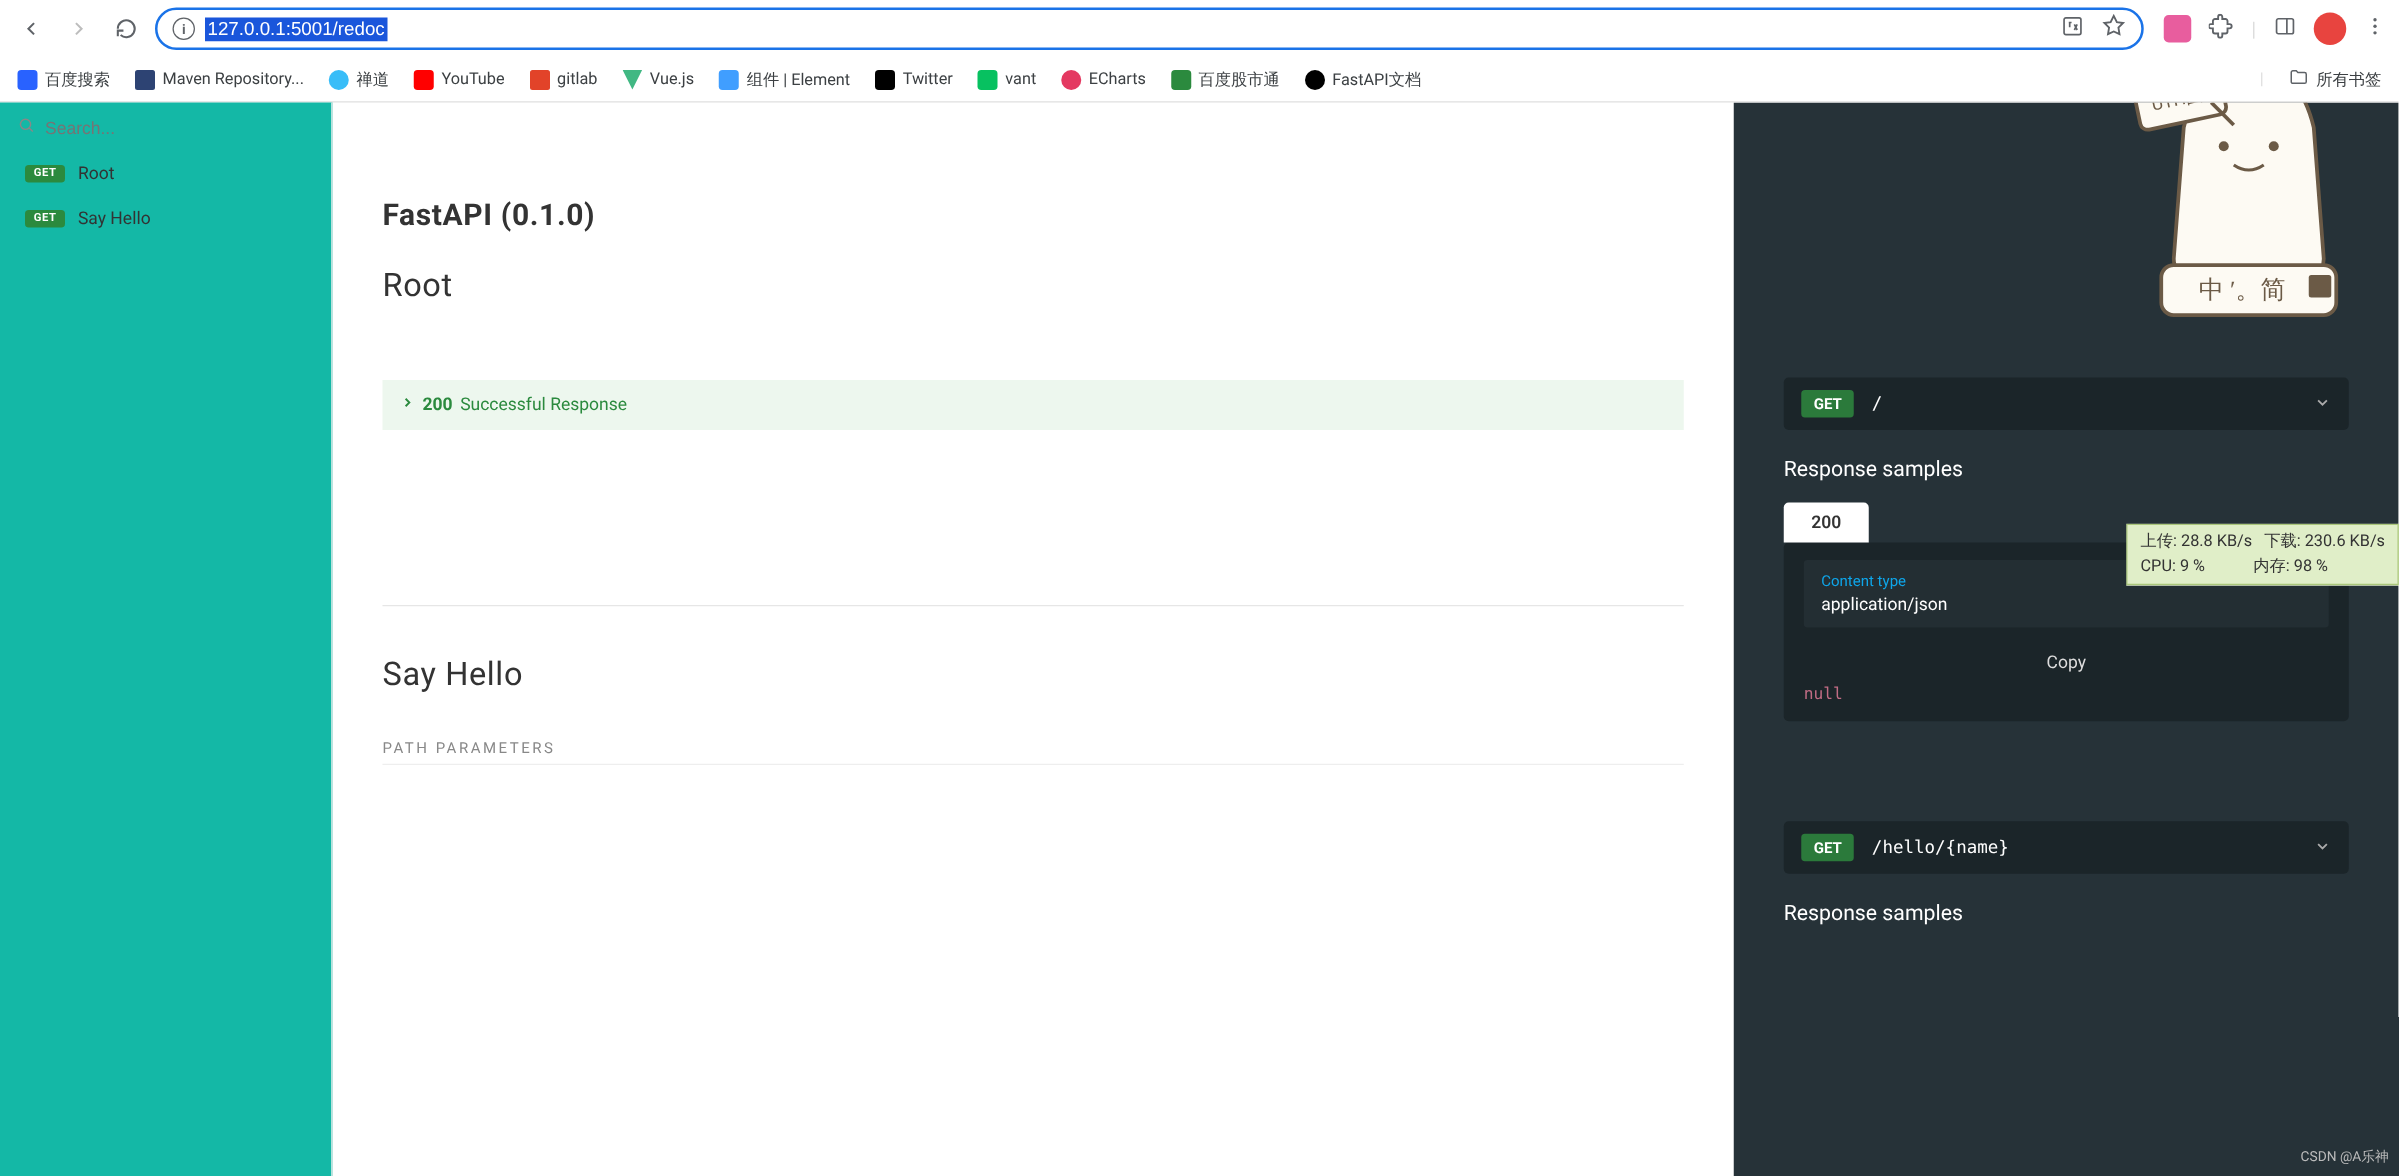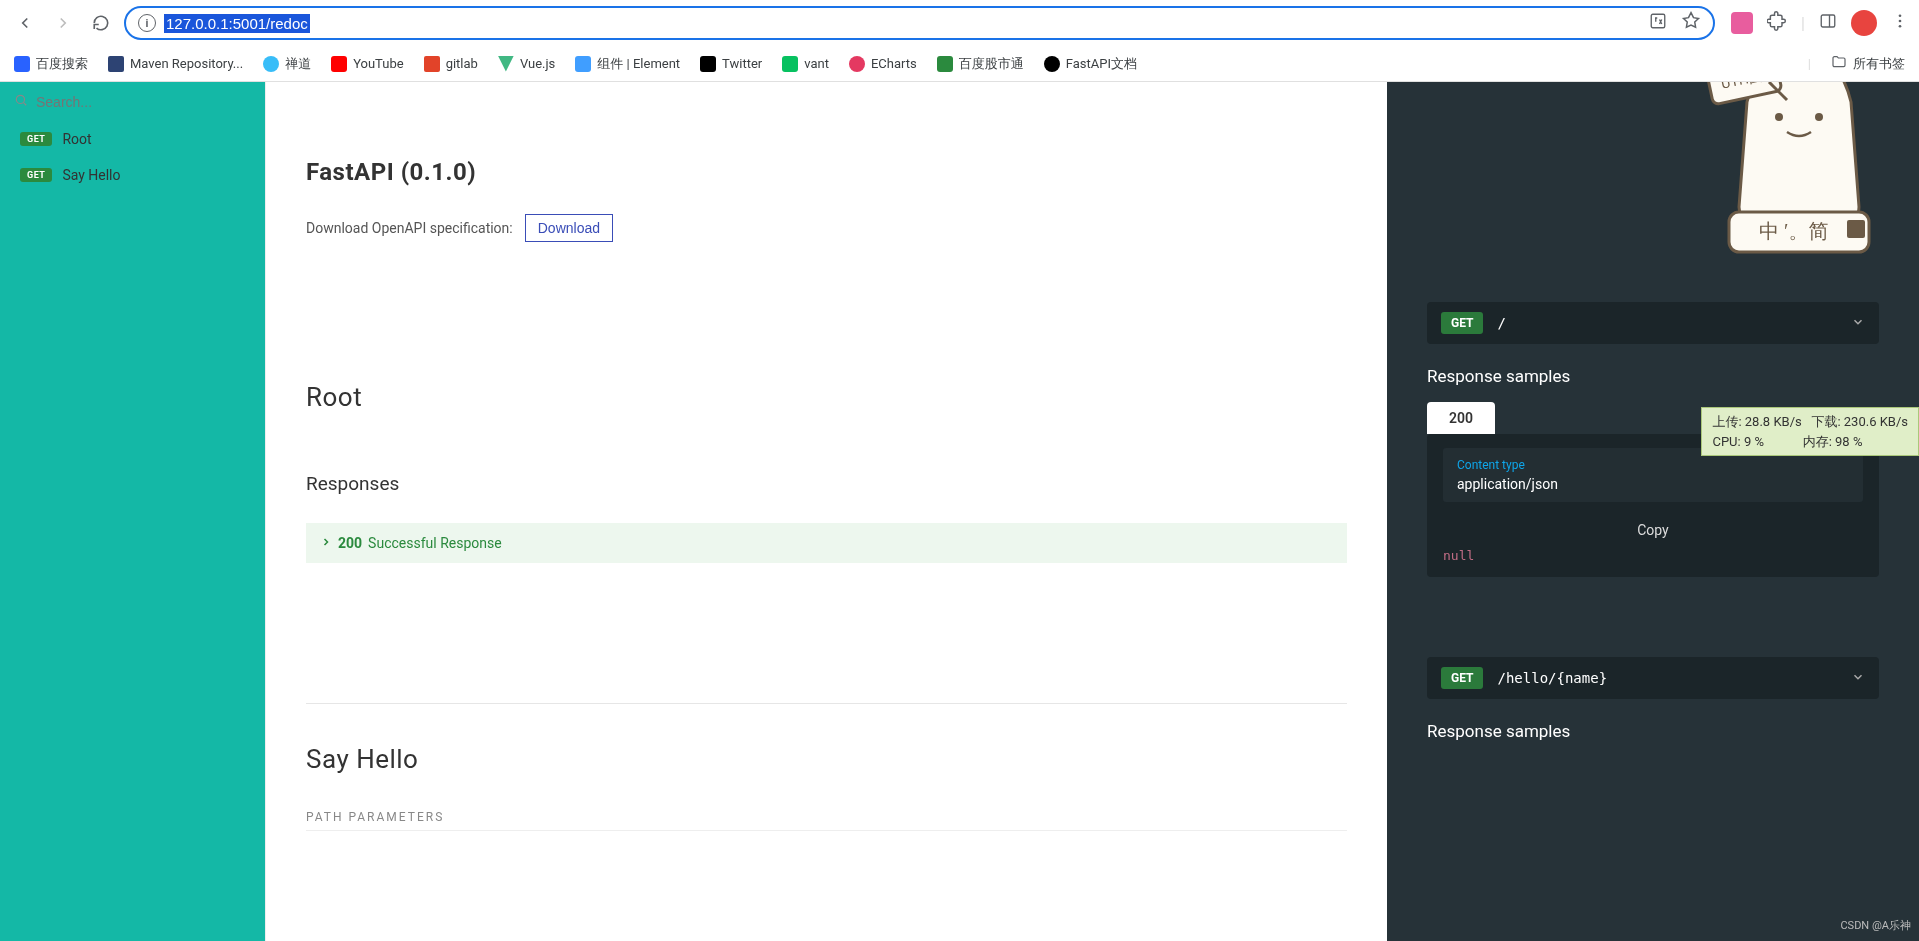--- a/index.html
+++ b/index.html
@@ -51,21 +51,21 @@
   .rs-title { font-size: 17px; font-weight: 400; margin-bottom: 16px; }
   .tab-pill { background: #fff; color: #333; display: inline-block; padding: 8px 22px; border-radius: 4px 4px 0 0; font-size: 14px; font-weight: 600; }
   .sample-box { background: #1b2529; border-radius: 4px; padding: 14px 16px; margin-bottom: 50px; }
   .ct-head { font-size: 12px; font-weight: 400; color: #0ea5e9; margin-bottom: 4px; }
   .ct-val { font-size: 14px; margin-bottom: 28px; }
   .copy-row { text-align: center; font-size: 14px; color: #ddd; margin-bottom: 10px; cursor: pointer; }
   .code { font-family: monospace; font-size: 13px; color: #c06c84; }
   
   
   .watermark { position: fixed; right: 8px; bottom: 8px; font-size: 11px; color: #bbb; }
-  .sys-monitor { position: fixed; right: 0; top: 407px; background: #e0eec8; border: 1px solid #aac77a; padding: 4px 10px; font-size: 13px; color: #333; line-height: 1.5; }
+  .sys-monitor { position: fixed; right: 0; top: 419px; background: #e0eec8; border: 1px solid #aac77a; padding: 4px 10px; font-size: 13px; color: #333; line-height: 1.5; }
   .mascot { position: absolute; right: 20px; top: -60px; width: 200px; height: 260px; pointer-events:none;}
 </style>
 </head>
 <body>
 
 <div class="browser-bar">
   <div class="nav-btn">
     <svg width="18" height="18" viewBox="0 0 24 24" fill="none" stroke="#5f6368" stroke-width="2.2">
         <path d="M15 18l-6-6 6-6"></path>
       </svg>
@@ -187,27 +187,22 @@
     </div>
     <div class="side-item">
       <span class="method-badge">GET</span>
       <span>Say Hello</span>
     </div>
   </div>
 
   <div class="main">
     <div class="content">
       <h1>FastAPI (0.1.0)</h1>
-      <div class="dl-row">
-        <span>Download OpenAPI specification:</span>
-        <button class="dl-btn">Download</button>
-      </div>
 
       <h2>Root</h2>
-      <h3>Responses</h3>
       <div class="resp-row">
         <span><svg width="12" height="12" viewBox="0 0 24 24" fill="none" stroke="#2b8a3e" stroke-width="3">
               <path d="M9 18l6-6-6-6"></path>
             </svg></span>
         <strong>200</strong>
         <span>Successful Response</span>
       </div>
 
       <div class="divider"></div>
 

